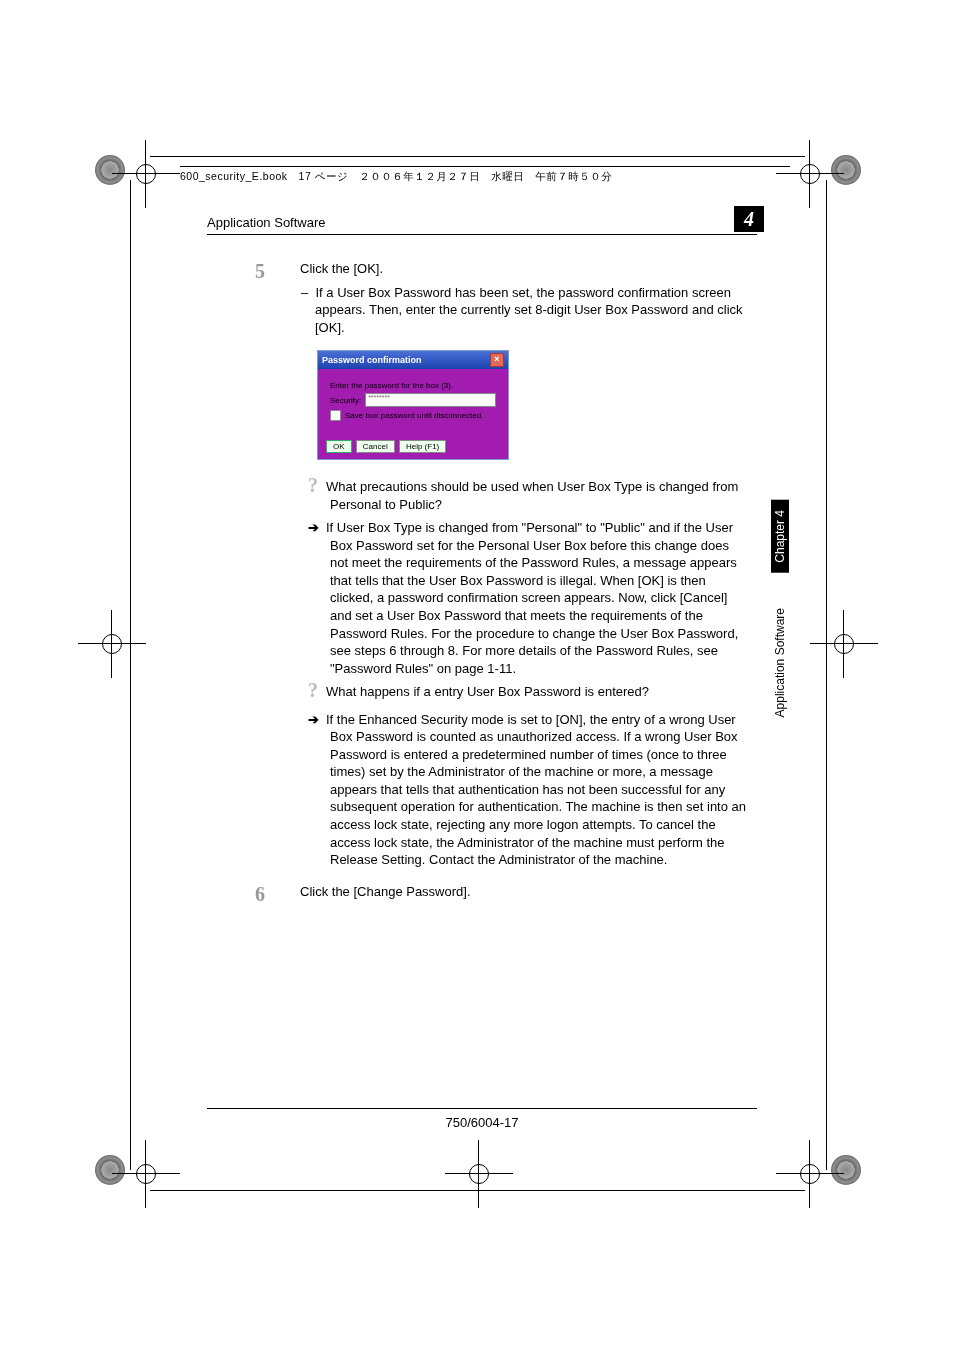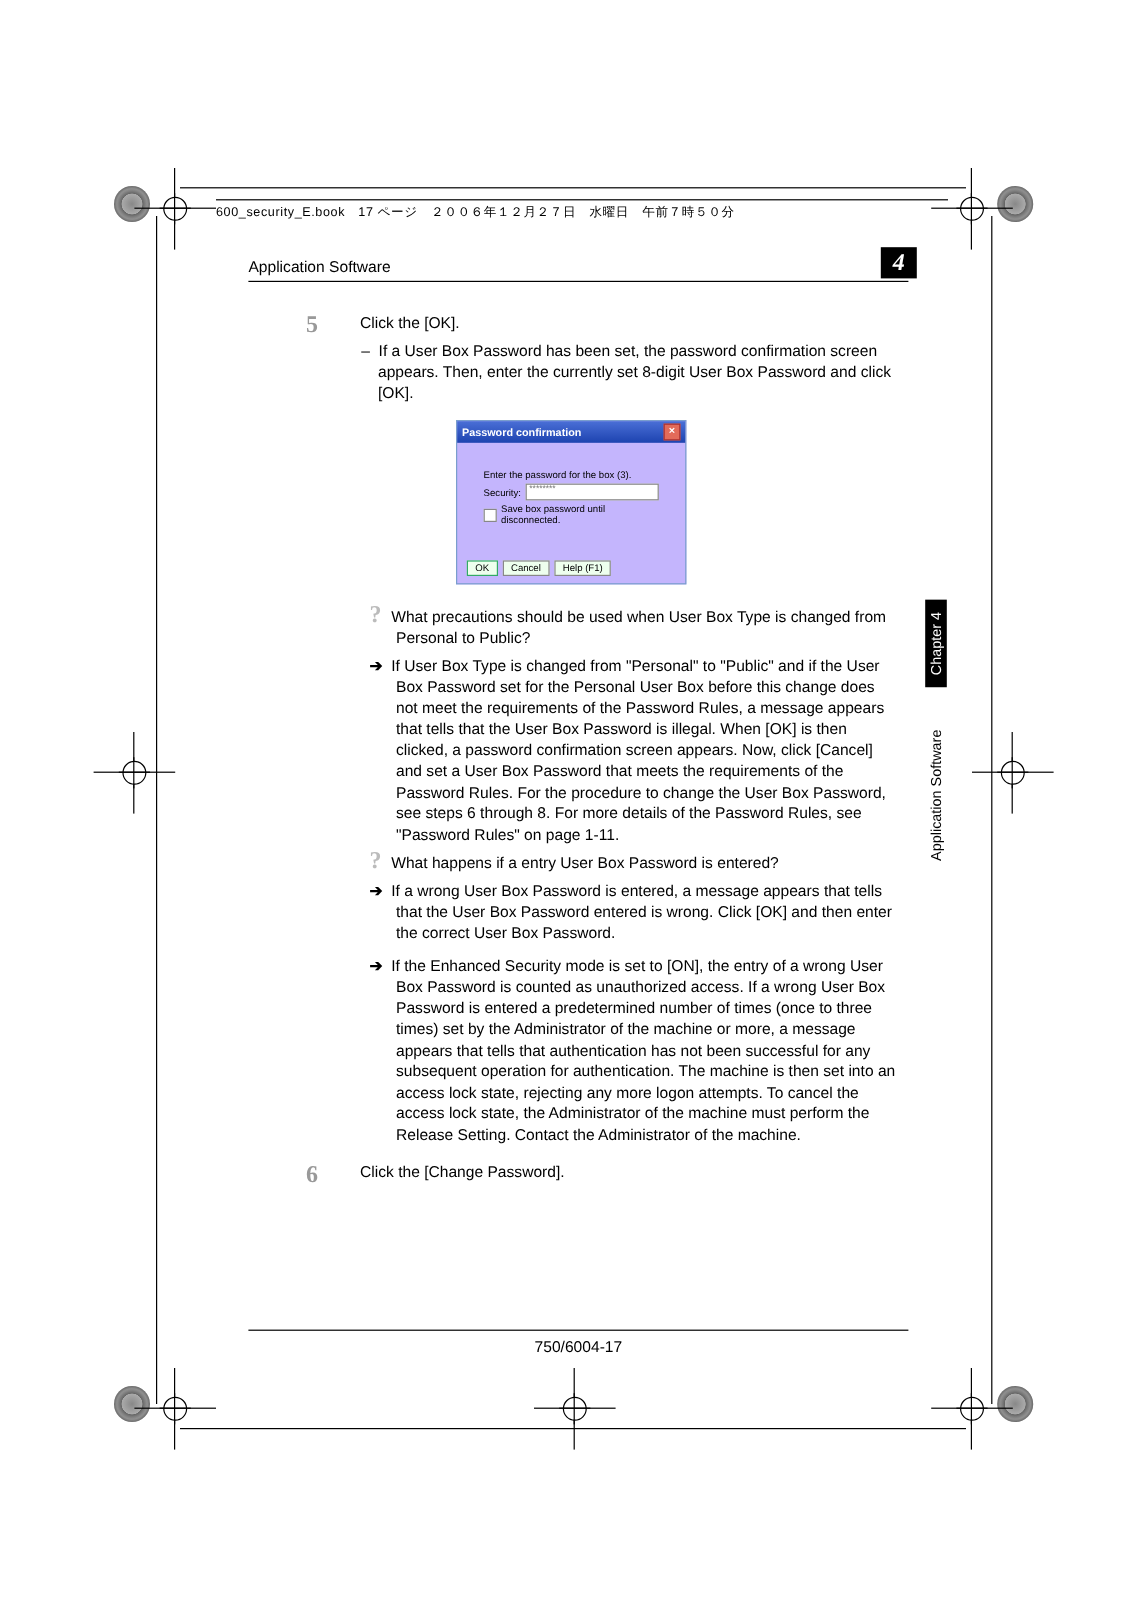--- a/index.html
+++ b/index.html
@@ -130,41 +130,41 @@
     display:inline-block;
     width:18px;
     font-weight:bold;
     text-indent:0;
   }
   .q-block span.txt, .a-block span.txt { }
 
   
   .dialog {
     position:relative;
-    margin:14px 0 18px 120px;
+    margin:14px 0 18px 57px;
     width:190px;
     border:1px solid #7a9ecd;
     font-size:8px;
-    background:#c4b5fd;
+    background:#a21caf;
   }
   .dlg-title {
     background:linear-gradient(#4a6fd6,#1d43b0);
     color:#fff;
     font-weight:bold;
     padding:2px 4px;
     font-size:9px;
     display:flex;
     justify-content:space-between;
     align-items:center;
   }
   .dlg-close {
     width:12px;height:12px;background:#e36b5a;border:1px solid #a33;
     color:#fff;font-size:9px;line-height:10px;text-align:center;
   }
-  .dlg-body { padding:22px; }
+  .dlg-body { padding:12px; }
   .dlg-row { margin:3px 0; display:flex; align-items:center; gap:4px;}
   .dlg-input {
     border:1px solid #888; height:12px; flex:1; background:#fff;
     font-size:7px; padding:0 2px; color:#666;
   }
   .dlg-check {
     width:9px;height:9px;border:1px solid #888;background:#fff;display:inline-block;
   }
   .dlg-btns { text-align:left; padding:4px 6px 6px; }
   .dlg-btn {
@@ -288,23 +288,20 @@
     <div class="q-block">
       <span class="q-mark">?</span><span class="txt">What precautions should be used when User Box Type is changed from Personal to Public?</span>
     </div>
     <div class="a-block">
       <span class="arrow">➔</span><span class="txt">If User Box Type is changed from "Personal" to "Public" and if the User Box Password set for the Personal User Box before this change does not meet the requirements of the Password Rules, a message appears that tells that the User Box Password is illegal. When [OK] is then clicked, a password confirmation screen appears. Now, click [Cancel] and set a User Box Password that meets the requirements of the Password Rules. For the procedure to change the User Box Password, see steps 6 through 8. For more details of the Password Rules, see "Password Rules" on page 1-11.</span>
     </div>
 
     <div class="q-block">
       <span class="q-mark small">?</span><span class="txt">What happens if a entry User Box Password is entered?</span>
     </div>
-    <div class="a-block">
-      <span class="arrow">➔</span><span class="txt">If a wrong User Box Password is entered, a message appears that tells that the User Box Password entered is wrong. Click [OK] and then enter the correct User Box Password.</span>
-    </div>
     <div class="a-block" style="margin-top:10px;">
       <span class="arrow">➔</span><span class="txt">If the Enhanced Security mode is set to [ON], the entry of a wrong User Box Password is counted as unauthorized access. If a wrong User Box Password is entered a predetermined number of times (once to three times) set by the Administrator of the machine or more, a message appears that tells that authentication has not been successful for any subsequent operation for authentication. The machine is then set into an access lock state, rejecting any more logon attempts. To cancel the access lock state, the Administrator of the machine must perform the Release Setting. Contact the Administrator of the machine.</span>
     </div>
 
     <div style="position:relative;margin-top:14px;">
       <span class="step-num">6</span>
       <div class="step-text">Click the [Change Password].</div>
     </div>
 
   </div>

